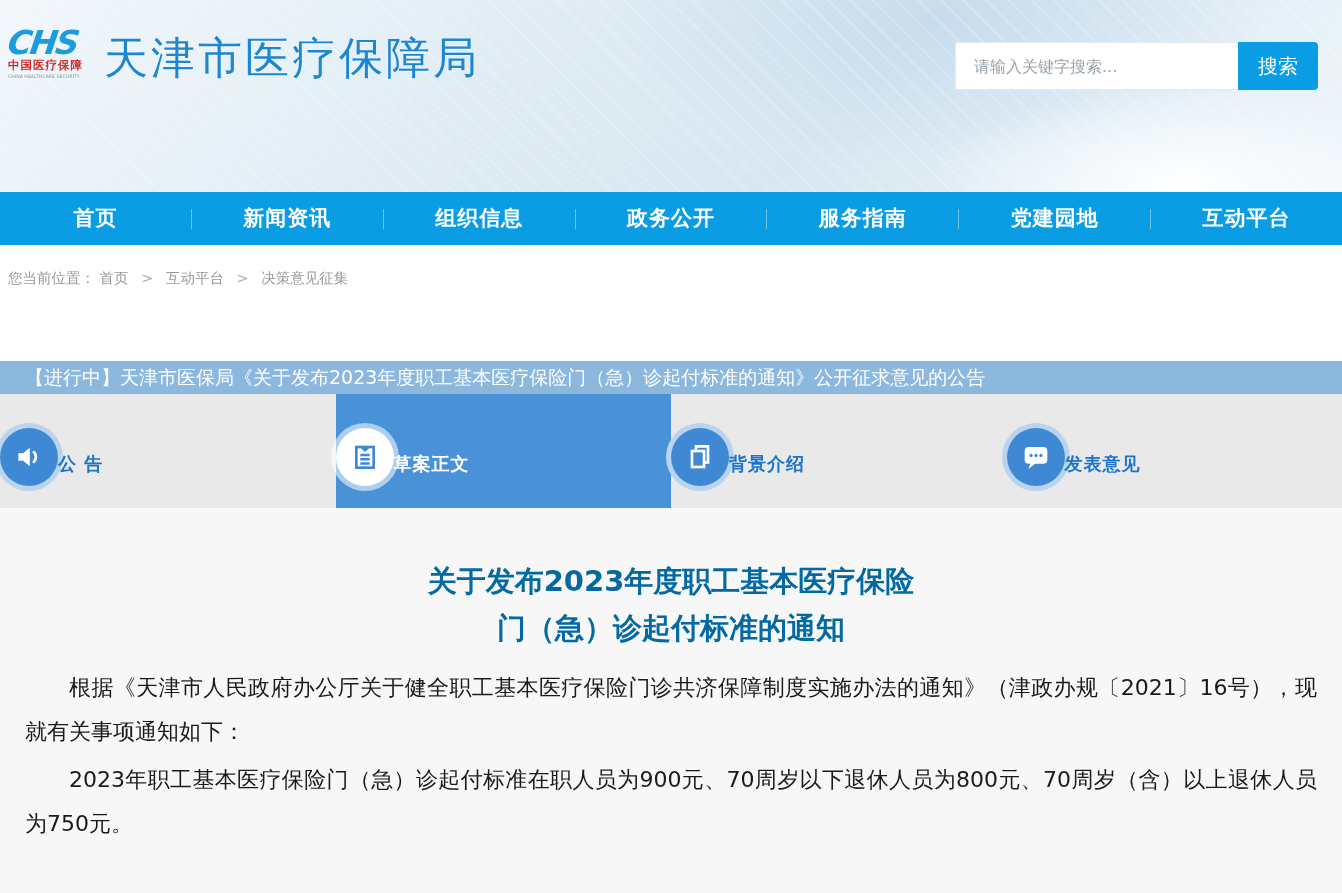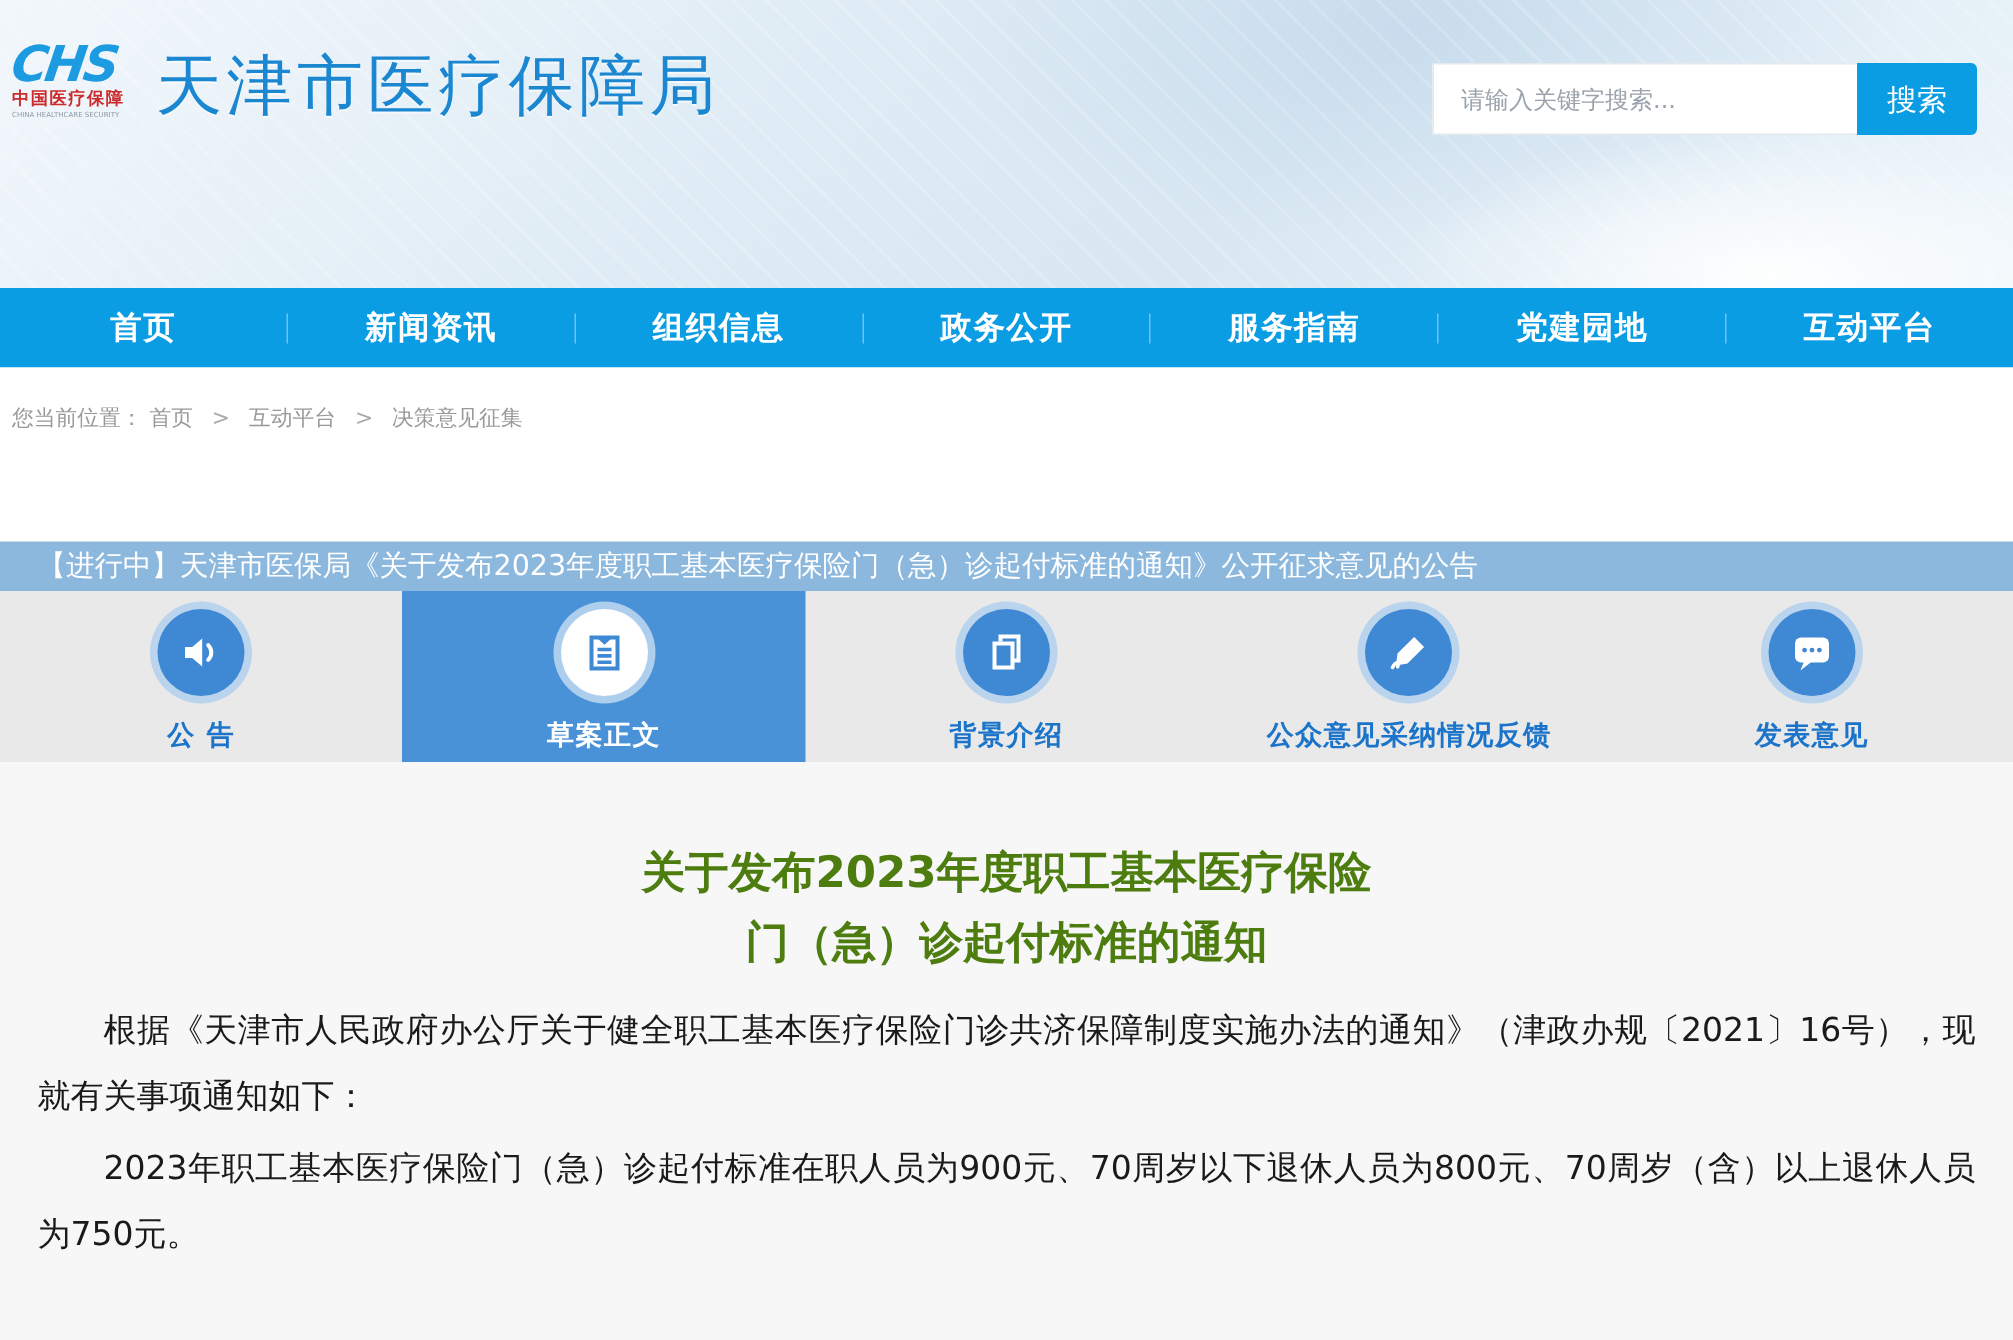--- a/index.html
+++ b/index.html
@@ -45,35 +45,35 @@
   
   .breadcrumb-bar { height:116px; background:#fff; padding:24px 0 0 8px; font-size:14.5px; color:#999; }
   .breadcrumb-bar a { color:#999; text-decoration:none; cursor:pointer; }
   .crumb-sep { margin:0 8px; color:#aaa; }
 
   
   .notice-banner { height:33px; background:#8cb8de; color:#fff; font-size:19px; line-height:33px; padding-left:25px; font-weight:500; white-space:nowrap; overflow:hidden; }
 
   
   .tabs { display:flex; height:114px; background:#e9e9e9; }
-  .tab { flex:1; display:flex; flex-direction:column; align-items:center; padding-top:12px; cursor:pointer; }
+  .tab { flex:1; display:flex; flex-direction:row; align-items:center; padding-top:12px; cursor:pointer; }
   .icon-circle {
     width:58px; height:58px; border-radius:50%; background:#3e88d4; color:#fff; --hole:#3e88d4;
     display:flex; align-items:center; justify-content:center;
     box-shadow:0 0 0 5px #b9d4ec;
   }
   .tab-label { margin-top:14px; font-size:18px; font-weight:bold; color:#1b74c9; letter-spacing:1px; }
   .tab.active { background:#4a92d8; }
   .tab.active .icon-circle { background:#fff; color:#3e88d4; --hole:#fff; box-shadow:0 0 0 5px rgba(255,255,255,.55); }
   .tab.active .tab-label { color:#fff; }
   .icon-circle svg { width:32px; height:32px; }
 
   
   .article { height:406px; background:#f7f7f8; padding:0 25px; overflow:hidden; }
-  .article-title { text-align:center; font-size:29px; font-weight:bold; color:#4d7c0f; line-height:47px; padding-top:50px; }
+  .article-title { text-align:center; font-size:29px; font-weight:bold; color:#0369a1; line-height:47px; padding-top:50px; }
   .article p { font-size:22px; color:#1a1a1a; line-height:44px; text-indent:2em; text-align:justify; margin-top:14px; }
   .article p + p { margin-top:4px; }
 </style>
 </head>
 <body>
 
 <div class="header">
   <div class="brand">
     <div class="logo-mark">
       <div class="logo-chs">CHS</div>
@@ -141,29 +141,20 @@
   <div class="tab">
     <div class="icon-circle">
       <svg viewBox="0 0 24 24">
         <path d="M9 6.5V4h9v12h-2.5" fill="none" stroke="currentColor" stroke-width="2"></path>
         <rect x="6" y="7.5" width="9" height="12" fill="none" stroke="currentColor" stroke-width="2"></rect>
       </svg>
     </div>
     <div class="tab-label">背景介绍</div>
   </div>
 
-  <div class="tab">
-    <div class="icon-circle">
-      <svg viewBox="0 0 24 24">
-        <path d="M14.8 4.2l5 5-8.3 8.3-5.8 1 .8-6z" fill="currentColor"></path>
-        <path d="M4 19.5c1.6-3.2 3.4-3 2.6-.4" fill="none" stroke="currentColor" stroke-width="1.8" stroke-linecap="round"></path>
-      </svg>
-    </div>
-    <div class="tab-label">公众意见采纳情况反馈</div>
-  </div>
 
   <div class="tab">
     <div class="icon-circle">
       <svg viewBox="0 0 24 24">
         <rect x="3.5" y="4.5" width="17" height="12.5" rx="3" fill="currentColor"></rect>
         <path d="M8 16.5L6.2 21 12 16.5z" fill="currentColor"></path>
         <circle cx="8.3" cy="10.8" r="1.2" fill="var(--hole)"></circle>
         <circle cx="12" cy="10.8" r="1.2" fill="var(--hole)"></circle>
         <circle cx="15.7" cy="10.8" r="1.2" fill="var(--hole)"></circle>
       </svg>

